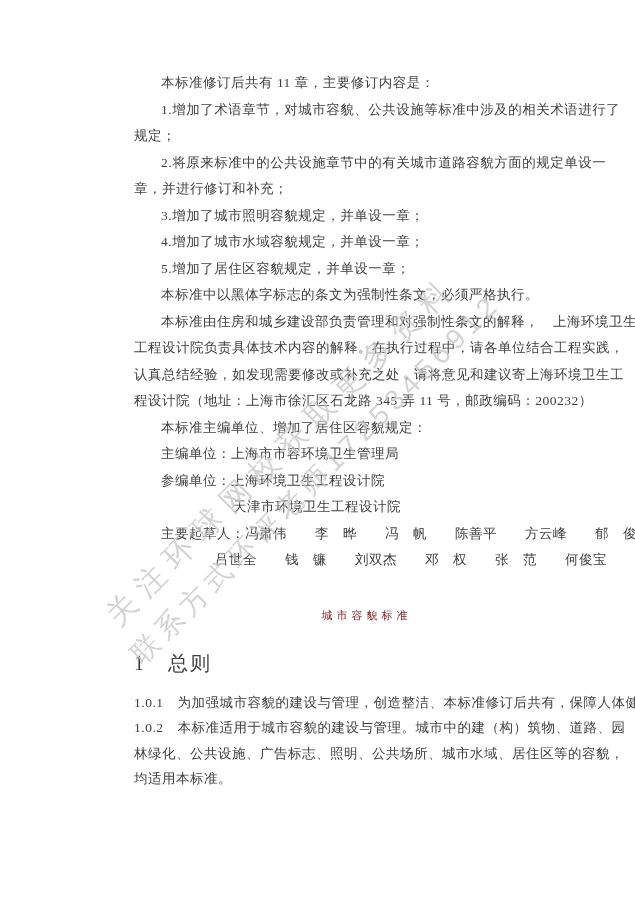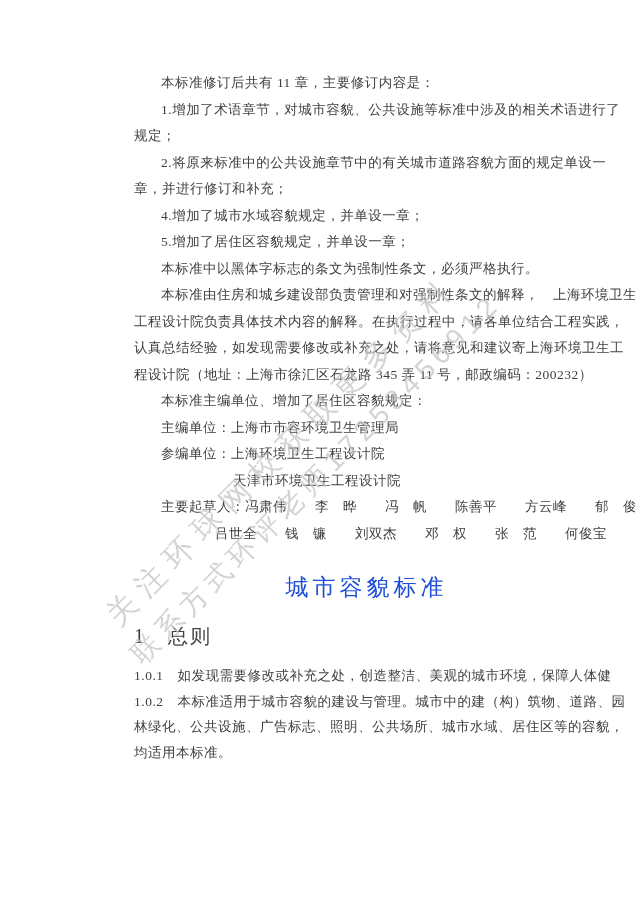--- a/index.html
+++ b/index.html
@@ -21,23 +21,23 @@
     line-height:26.5px;
     letter-spacing:0.5px;
     margin-left:46px;
   }
   .ln{white-space:nowrap;}
   .ind{text-indent:2em;}
   .sub{margin-left:99px;}
   .names{margin-left:81px;}
   .doc-title{
     text-align:center;
-    font-size:23px;
+    font-size:11px;
     letter-spacing:4px;
-    color:#1d4ed8;
+    color:#7f1d1d;
     margin-top:28px;
     margin-bottom:22px;
     line-height:26px;
   }
   .sec-head{
     font-size:20px;
     letter-spacing:2px;
     margin-bottom:14px;
     line-height:26px;
   }
@@ -64,39 +64,40 @@
   <div class="watermark wm1">关注环球网校获取更多资料</div>
   <div class="watermark wm2">联系方式环评老师17253456912</div>
 
   <div class="doc">
 
     <div class="ln ind">本标准修订后共有 11 章，主要修订内容是：</div>
     <div class="ln ind">1.增加了术语章节，对城市容貌、公共设施等标准中涉及的相关术语进行了</div>
     <div class="ln">规定；</div>
     <div class="ln ind">2.将原来标准中的公共设施章节中的有关城市道路容貌方面的规定单设一</div>
     <div class="ln">章，并进行修订和补充；</div>
+    <div class="ln ind">3.增加了城市照明容貌规定，并单设一章；</div>
     <div class="ln ind">4.增加了城市水域容貌规定，并单设一章；</div>
     <div class="ln ind">5.增加了居住区容貌规定，并单设一章；</div>
     <div class="ln ind">本标准中以黑体字标志的条文为强制性条文，必须严格执行。</div>
     <div class="ln ind">本标准由住房和城乡建设部负责管理和对强制性条文的解释，　上海环境卫生</div>
     <div class="ln">工程设计院负责具体技术内容的解释。在执行过程中，请各单位结合工程实践，</div>
     <div class="ln">认真总结经验，如发现需要修改或补充之处，请将意见和建议寄上海环境卫生工</div>
     <div class="ln">程设计院（地址：上海市徐汇区石龙路 345 弄 11 号，邮政编码：200232）</div>
     <div class="ln ind">本标准主编单位、增加了居住区容貌规定：</div>
     <div class="ln ind">主编单位：上海市市容环境卫生管理局</div>
     <div class="ln ind">参编单位：上海环境卫生工程设计院</div>
     <div class="ln sub">天津市环境卫生工程设计院</div>
     <div class="ln ind">主要起草人：冯肃伟　　李　晔　　冯　帆　　陈善平　　方云峰　　郁　俊</div>
     <div class="ln names">吕世全　　钱　镰　　刘双杰　　邓　权　　张　范　　何俊宝</div>
 
     <div class="doc-title">城市容貌标准</div>
 
     <div class="sec-head">1　总则</div>
 
     <div class="clauses">
-      <div class="ln">1.0.1　如发现需要修改或补充之处，创造整洁、美观的城市环境，保障人体健</div>
+      <div class="ln">1.0.1　为加强城市容貌的建设与管理，创造整洁、本标准修订后共有，保障人体健</div>
       <div class="ln">1.0.2　本标准适用于城市容貌的建设与管理。城市中的建（构）筑物、道路、园</div>
       <div class="ln">林绿化、公共设施、广告标志、照明、公共场所、城市水域、居住区等的容貌，</div>
       <div class="ln">均适用本标准。</div>
     </div>
 
   </div>
 </div>
 
 </body></html>

